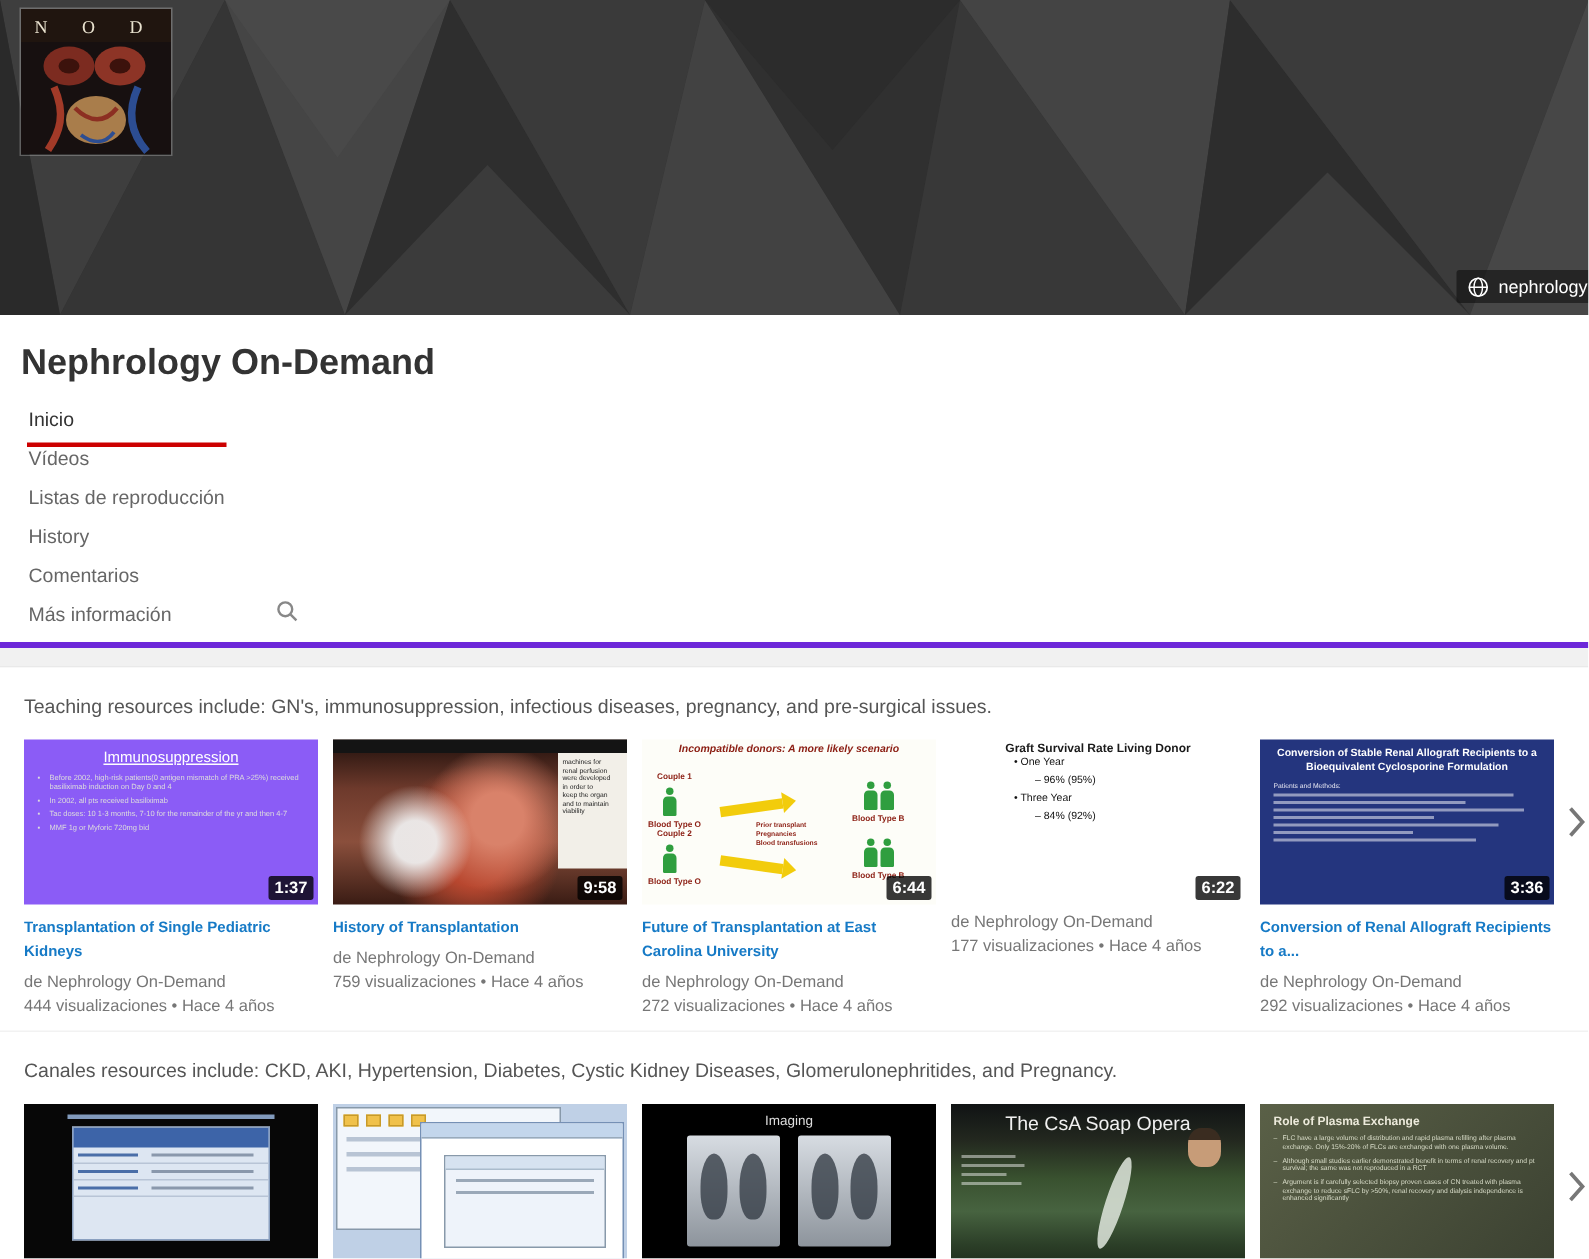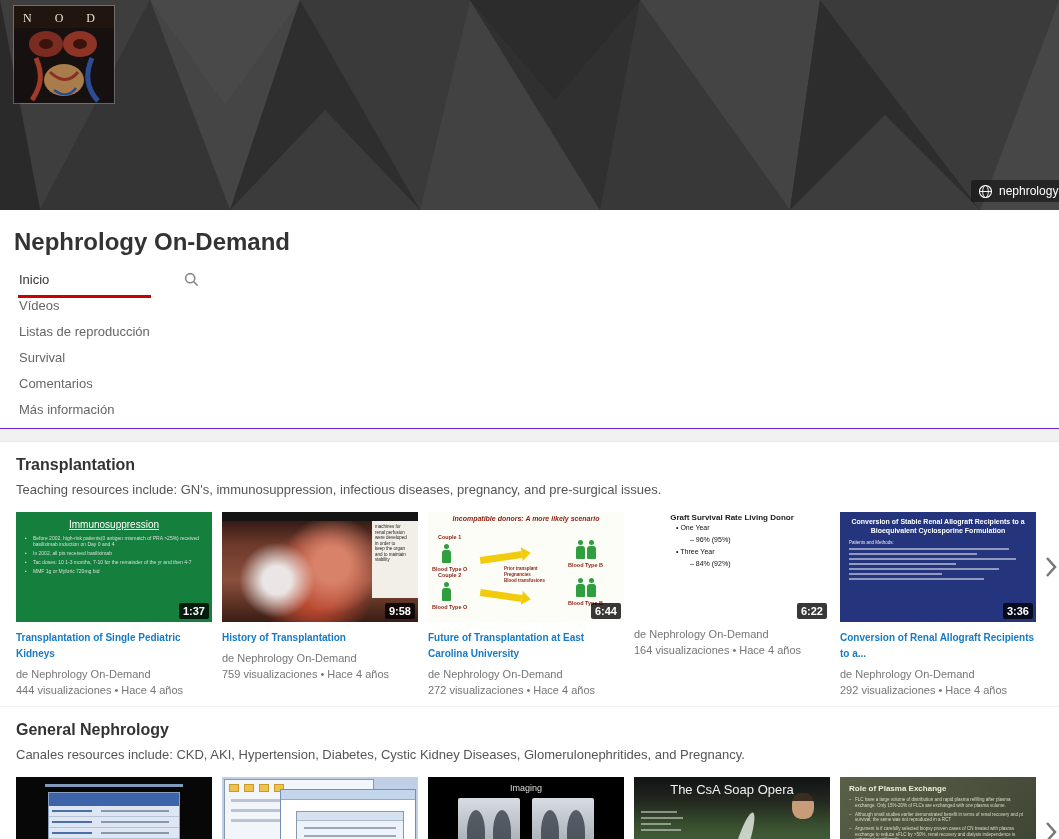--- a/index.html
+++ b/index.html
@@ -14,21 +14,21 @@
             box-shadow:0 0 0 1px rgba(255,255,255,0.25); }
   .badge { position:absolute; right:0; bottom:8px; height:22px; display:flex; align-items:center;
            gap:6px; background:rgba(15,15,15,0.6); border-radius:2px 0 0 2px; padding:0 2px 0 7px;
            color:#fff; font-size:12px; max-width:88px; overflow:hidden; cursor:pointer; }
   .badge-label { white-space:nowrap;text-align:center; }
 
   
   .chead { background:#fff; }
   .chead h1 { font-size:24px; line-height:28px; font-weight:bold; color:#333;
               margin:0 0 16px; padding:18px 0 0 14px; }
-  .tabsbar { display:flex; padding-left:18px; border-bottom:1px solid #6d28d9; }
+  .tabsbar { display:flex; align-items:flex-end; padding-left:18px; border-bottom:4px solid #6d28d9; }
   .tab { margin-right:27px; font-size:13px; color:#666; padding:0 1px 11px; cursor:pointer; }
   .tab.active { color:#333; border-bottom:3px solid #cc0000; padding-bottom:8px; }
   .searchbtn { padding:0 6px 8px; cursor:pointer; }
 
   .grayband { height:13px; background:#f1f1f1; border-bottom:1px solid #e9e9e9; }
 
   
   .section { background:#fff; padding:10px 0 10px 16px; }
   .section + .section { border-top:1px solid #f2f2f2; }
   .sec-title { font-size:16px; line-height:18px; color:#333; margin:4px 0 0; font-weight:bold; }
@@ -189,43 +189,42 @@
     </div>
   </div>
 
   <div class="chead">
     <h1>Nephrology On-Demand</h1>
     <div class="tabsbar">
       <div id="tabs" class="tabs">
           <div class="tab active">Inicio</div>
           <div class="tab">Vídeos</div>
           <div class="tab">Listas de reproducción</div>
-          <div class="tab">Survival</div>
+          <div class="tab">History</div>
           <div class="tab">Comentarios</div>
           <div class="tab">Más información</div>
         </div>
       <span class="searchbtn">
         <svg width="15" height="15" viewBox="0 0 15 15">
           <circle cx="6.2" cy="6.2" r="4.6" fill="none" stroke="#888" stroke-width="1.6"></circle>
           <line x1="9.8" y1="9.8" x2="13.6" y2="13.6" stroke="#888" stroke-width="1.6"></line>
         </svg>
       </span>
     </div>
   </div>
 
   <div class="grayband"></div>
 
   <div id="sections">
       <section class="section">
-        <h2 class="sec-title">Transplantation</h2>
         <p class="sec-desc">Teaching resources include: GN's, immunosuppression, infectious diseases, pregnancy, and pre-surgical issues.</p>
         <div class="shelf">
           <div class="cards">
             <div class="card">
-              <div class="thumb" style="background: #15803d;">
+              <div class="thumb" style="background: #8b5cf6;">
                 <div class="slide">
                   <div class="t-heading u">Immunosuppression</div>
                   <div class="t-line">Before 2002, high-risk patients(0 antigen mismatch of PRA &gt;25%) received basiliximab induction on Day 0 and 4</div>
                   <div class="t-line">In 2002, all pts received basiliximab</div>
                   <div class="t-line">Tac doses: 10 1-3 months, 7-10 for the remainder of the yr and then 4-7</div>
                   <div class="t-line">MMF 1g or Myforic 720mg bid</div>
                 </div>
                 <span class="duration">1:37</span>
               </div>
               <div class="v-title">Transplantation of Single Pediatric Kidneys</div>
@@ -281,21 +280,21 @@
             <div class="card">
               <div class="thumb thumb-whiteslide">
                 <div class="ws-heading">Graft Survival Rate Living Donor</div>
                 <div class="ws-line">• One Year</div>
                 <div class="ws-line indent">– 96% (95%)</div>
                 <div class="ws-line">• Three Year</div>
                 <div class="ws-line indent">– 84% (92%)</div>
                 <span class="duration">6:22</span>
               </div>
               <div class="v-author">de Nephrology On-Demand</div>
-              <div class="v-meta"><span>164 visualizaciones</span><span class="sep">•</span><span>Hace 4 años</span></div>
+              <div class="v-meta"><span>177 visualizaciones</span><span class="sep">•</span><span>Hace 4 años</span></div>
             </div>
             <div class="card">
               <div class="thumb thumb-blueslide">
                 <div class="blueslide">
                   <div class="bs-heading">Conversion of Stable Renal Allograft Recipients to a Bioequivalent Cyclosporine Formulation</div>
                   <div class="bs-sub">Patients and Methods:</div>
                   <div class="bs-bar" style="width: 90%;"></div>
                   <div class="bs-bar" style="width: 72%;"></div>
                   <div class="bs-bar" style="width: 94%;"></div>
                   <div class="bs-bar" style="width: 60%;"></div>
@@ -309,21 +308,20 @@
               <div class="v-author">de Nephrology On-Demand</div>
               <div class="v-meta"><span>292 visualizaciones</span><span class="sep">•</span><span>Hace 4 años</span></div>
             </div>
           </div>
           <div class="shelf-arrow"><svg width="12" height="24" viewBox="0 0 12 24">
               <polyline points="2,3 10,12 2,21" fill="none" stroke="#777" stroke-width="2.5"></polyline>
             </svg></div>
         </div>
       </section>
       <section class="section">
-        <h2 class="sec-title">General Nephrology</h2>
         <p class="sec-desc">Canales resources include: CKD, AKI, Hypertension, Diabetes, Cystic Kidney Diseases, Glomerulonephritides, and Pregnancy.</p>
         <div class="shelf">
           <div class="cards">
             <div class="card">
               <div class="thumb thumb-board">
                 <div class="br-topbar"></div>
                 <div class="br-panel">
                   <div class="br-head"></div>
                   <div class="br-row"></div>
                   <div class="br-row"></div>

